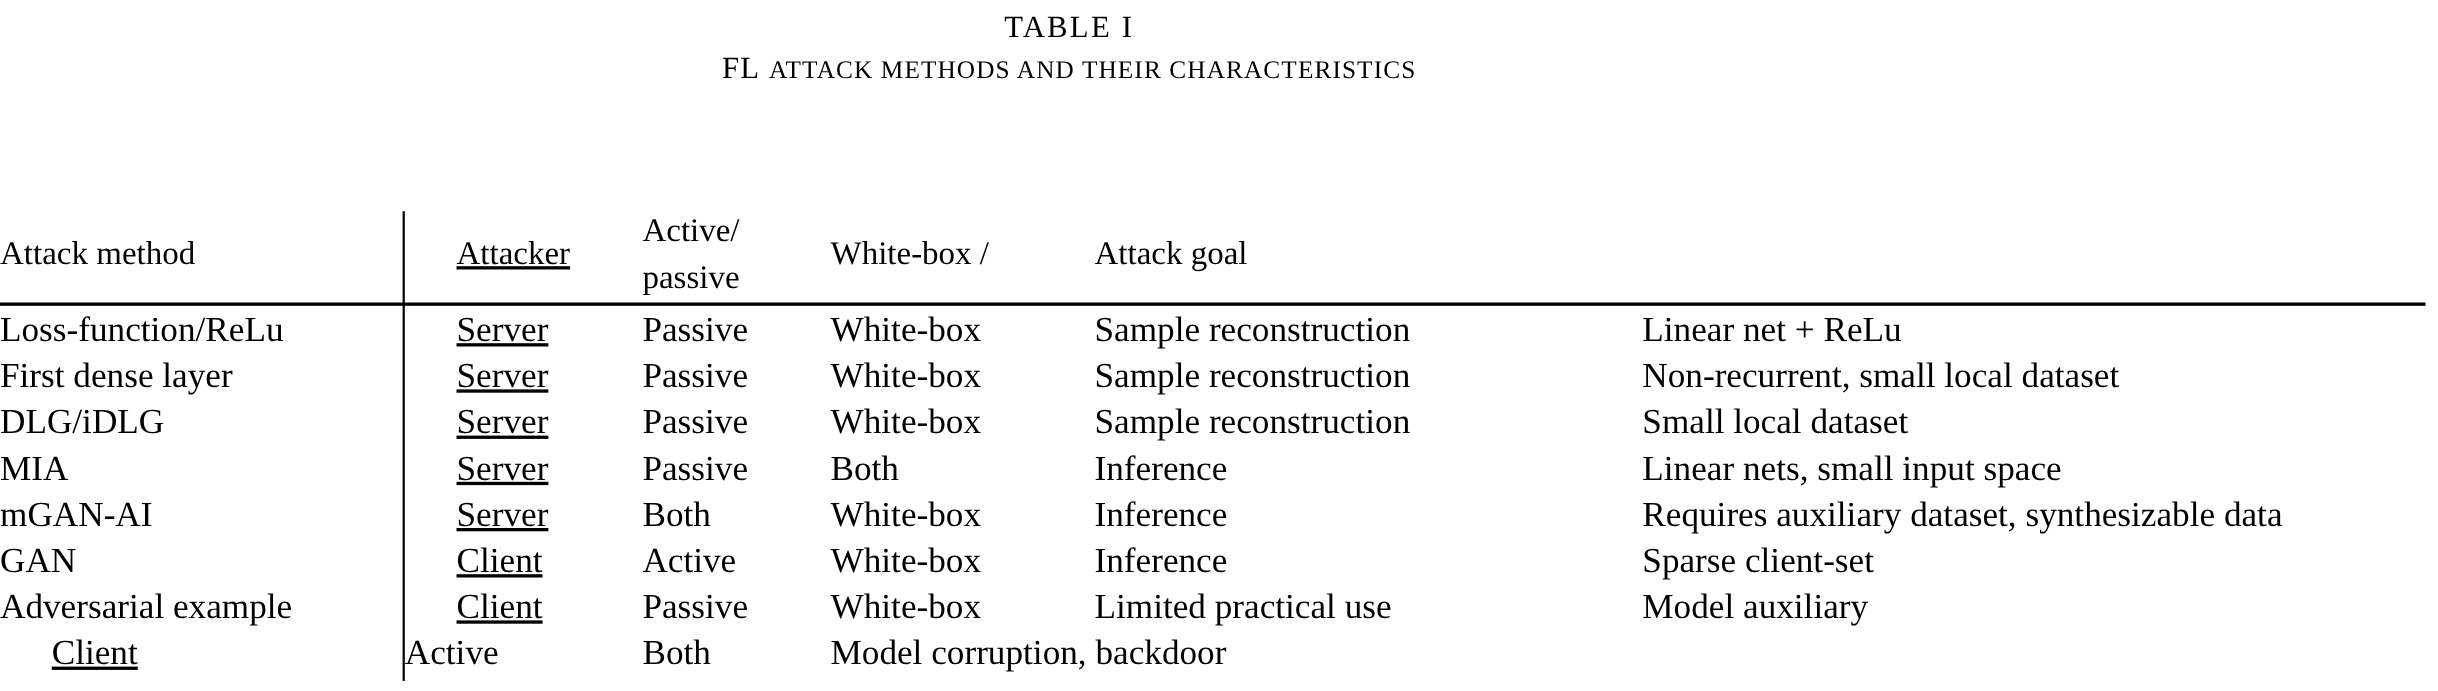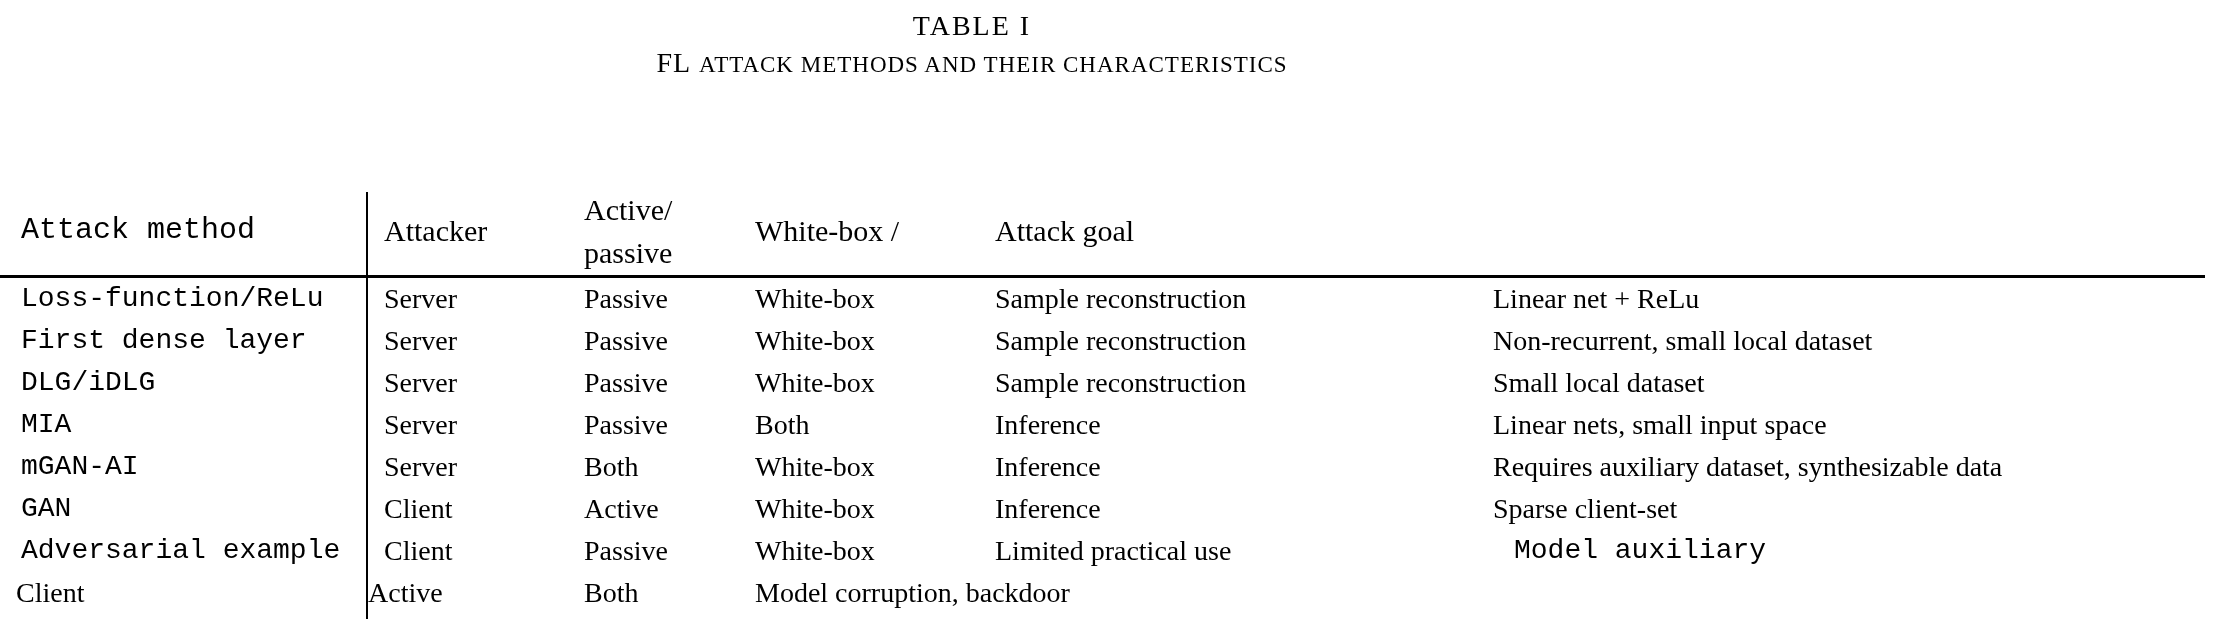--- a/index.html
+++ b/index.html
@@ -81,28 +81,28 @@
     line-height: 43px;
     white-space: nowrap;
   }
 
   
   .body-grid {
     top: 278px;
     grid-auto-rows: 42px;
   }
   .body-cell {
-    font-size: 28px;
+    font-size: 32px;
     line-height: 42px;
     white-space: nowrap;
     overflow: visible;
   }
 
-  .pad-first  { padding-left: 21px; font-family: Liberation Mono, monospace; }
-  .pad-second { padding-left: 16px; }
+  .pad-first  { padding-left: 0; }
+  .pad-second { padding-left: 47px; text-decoration: underline; }
 </style>
 </head>
 <body>
 
 <div class="caption">
   <div class="caption-label">TABLE I</div>
   <div class="caption-title"><span class="prefix">FL</span><span class="rest">ATTACK METHODS AND THEIR CHARACTERISTICS</span></div>
 </div>
 
 <div class="vline"></div>

